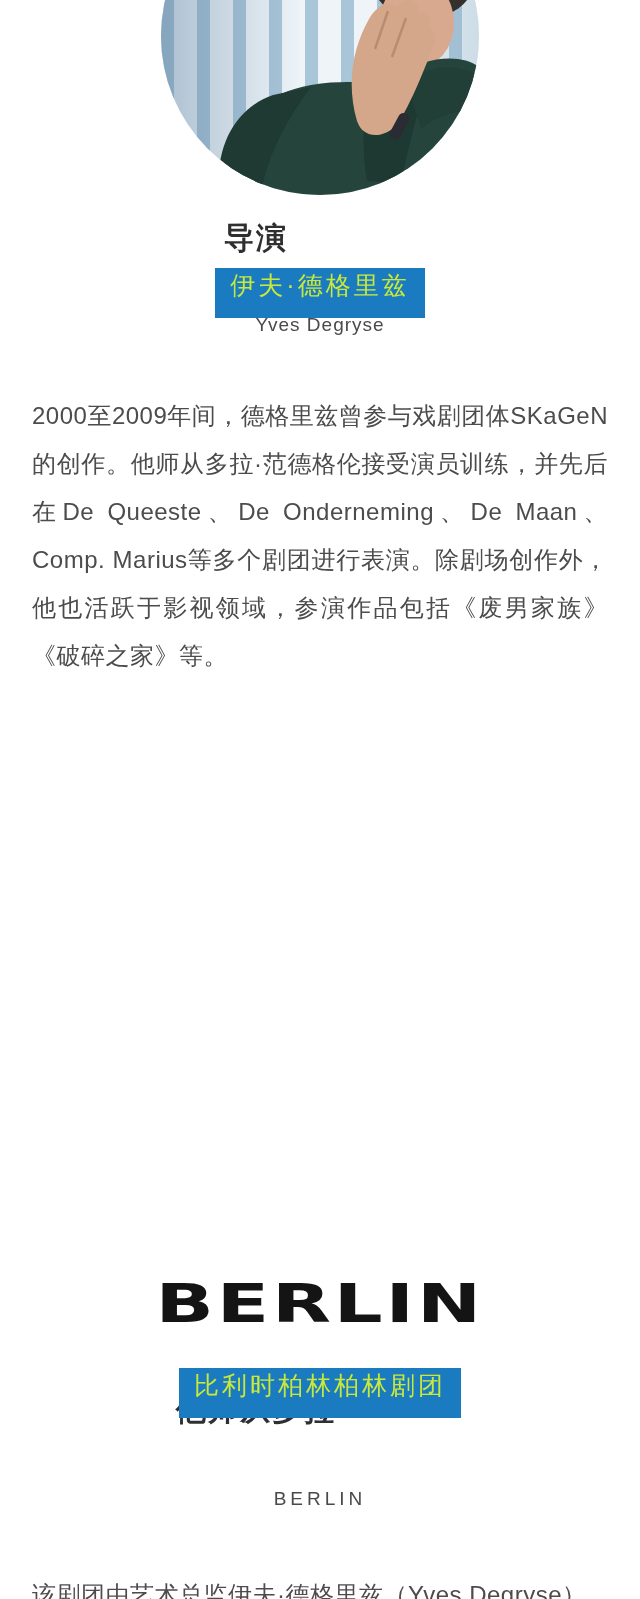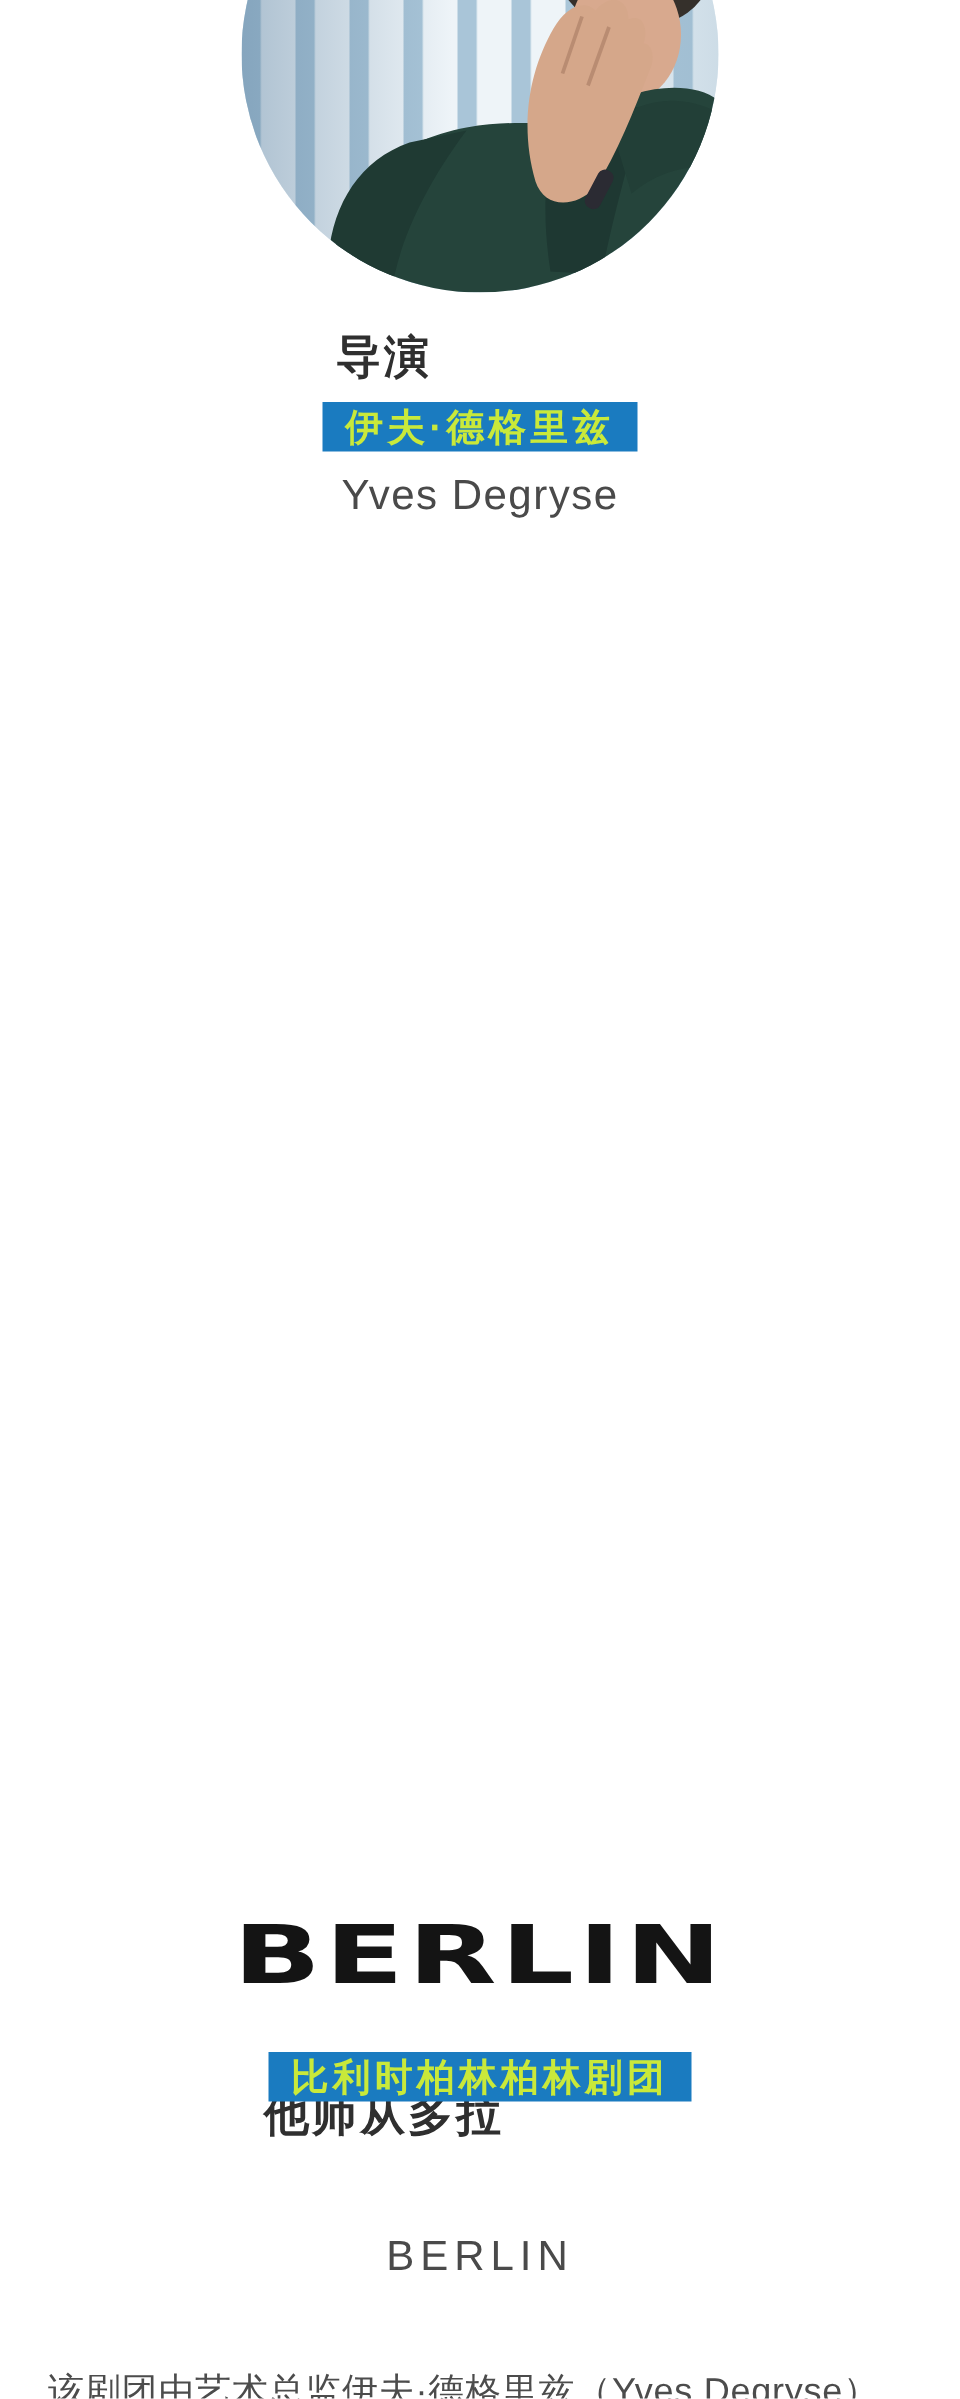--- a/index.html
+++ b/index.html
@@ -25,26 +25,26 @@
     font-size:30px;font-weight:bold;color:var(--heading-text);
     letter-spacing:2px;
   }
   .heading-director{top:218px;}
   .heading-company{top:1390px;}
   .badge-row{position:absolute;left:0;width:640px;text-align:center;}
   .badge-row-director{top:268px;}
   .badge-row-company{top:1368px;}
   .hl-badge{
     display:inline-block;background:var(--hl-bg);color:var(--hl-text);
-    font-size:25px;font-weight:bold;letter-spacing:3px;
-    padding:4px 15px 1px 15px;line-height:1.1;
+    font-size:25px;font-weight:normal;letter-spacing:3px;
+    padding:4px 15px 18px 15px;line-height:1.1;
   }
   .name-en{
     position:absolute;left:0;width:640px;text-align:center;
-    font-size:28px;color:#4a4a4a;letter-spacing:1px;
+    font-size:19px;color:#4a4a4a;letter-spacing:1px;
   }
   .name-en-director{top:314px;}
   .name-en-company{top:1488px;letter-spacing:4px;}
   .text-col{
     position:absolute;left:32px;top:392px;width:576px;
   }
   .text-col p{
     font-size:24px;line-height:48px;color:var(--body-text);
     text-align:justify;text-justify:inter-ideograph;letter-spacing:0.5px;
   }
@@ -111,20 +111,21 @@
 
 <div class="section-heading heading-director">导演</div>
 
 <div class="badge-row badge-row-director">
   <span class="hl-badge">伊夫·德格里兹</span>
 </div>
 
 <div class="name-en name-en-director">Yves Degryse</div>
 
 <div class="text-col">
+  <p>2000至2009年间，德格里兹曾参与戏剧团体SKaGeN的创作。他师从多拉·范德格伦接受演员训练，并先后在De Queeste、De Onderneming、De Maan、Comp. Marius等多个剧团进行表演。除剧场创作外，他也活跃于影视领域，参演作品包括《废男家族》《破碎之家》等。</p>
 </div>
 
 <div class="logo-row">
   <span class="logo-text">BERLIN</span>
 </div>
 
 <div class="section-heading heading-company">他师从多拉</div>
 
 <div class="badge-row badge-row-company">
   <span class="hl-badge">比利时柏林柏林剧团</span>

